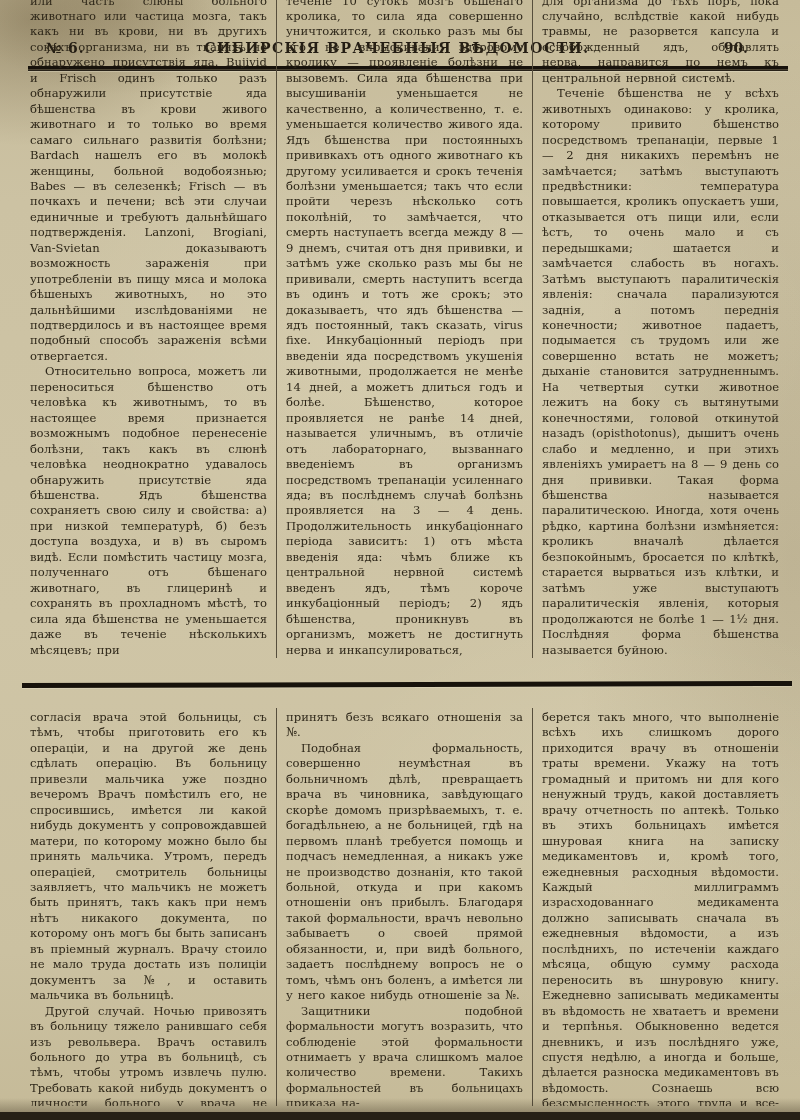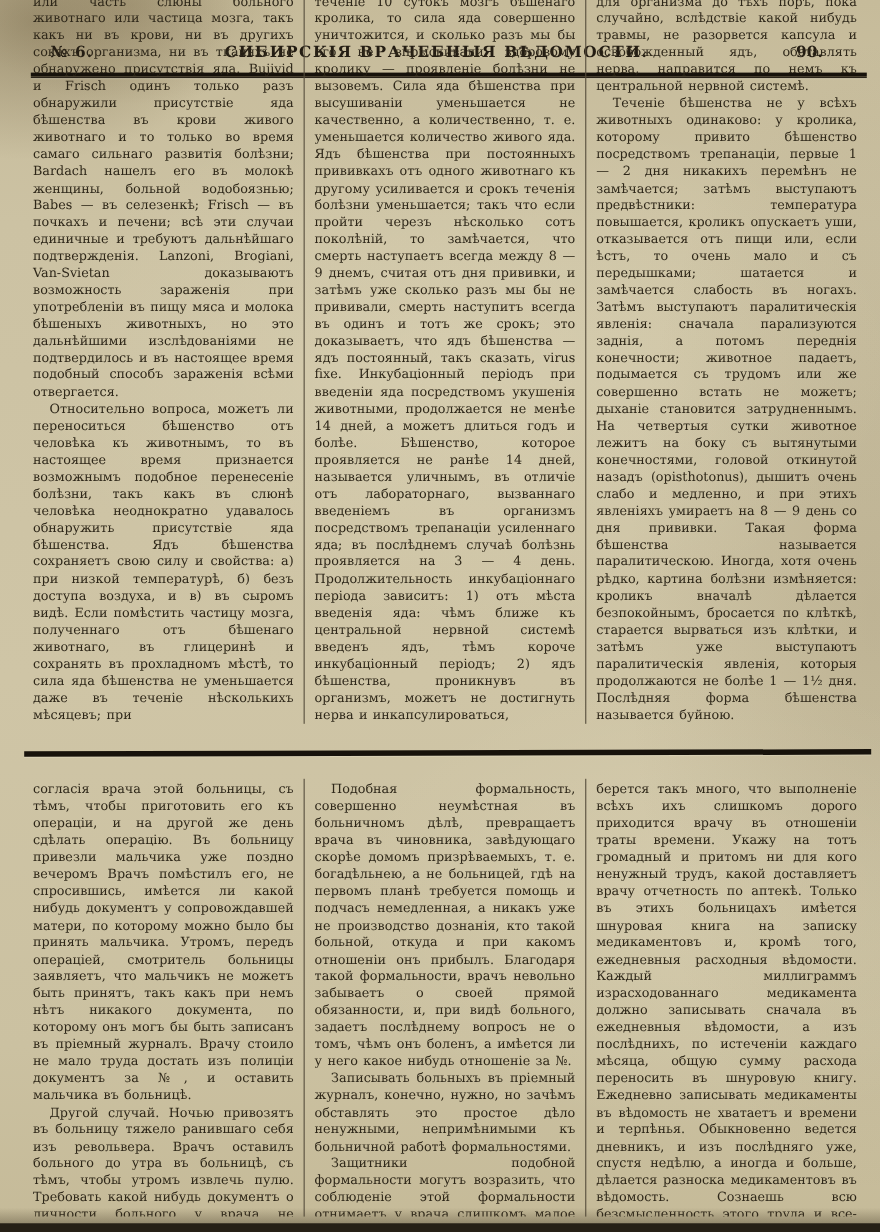--- a/index.html
+++ b/index.html
@@ -89,22 +89,22 @@
 </div>
 
 <div class="section-rule"></div>
 
 <div class="cols cols-bottom">
   <div class="col first">
     <p>согласія врача этой больницы, съ тѣмъ, чтобы приготовить его къ операціи, и на другой же день сдѣлать операцію. Въ больницу привезли мальчика уже поздно вечеромъ Врачъ помѣстилъ его, не спросившись, имѣется ли какой нибудь документъ у сопровождавшей матери, по которому можно было бы принять мальчика. Утромъ, передъ операціей, смотритель больницы заявляетъ, что мальчикъ не можетъ быть принятъ, такъ какъ при немъ нѣтъ никакого документа, по которому онъ могъ бы быть записанъ въ пріемный журналъ. Врачу стоило не мало труда достать изъ полиціи документъ за №, и оставить мальчика въ больницѣ.</p>
     <p class="ind">Другой случай. Ночью привозятъ въ больницу тяжело ранившаго себя изъ револьвера. Врачъ оставилъ больного до утра въ больницѣ, съ тѣмъ, чтобы утромъ извлечь пулю. Требовать какой нибудь документъ о личности больного у врача не явилось даже и мысли. И на этотъ разъ смотрителемъ больницы было заявлено врачу, что имъ допущена оплошность въ томъ отношеніи, что больной</p>
   </div>
   <div class="col mid">
+    <p>принятъ безъ всякаго отношенія за №.</p>
     <p class="ind">Подобная формальность, совершенно неумѣстная въ больничномъ дѣлѣ, превращаетъ врача въ чиновника, завѣдующаго скорѣе домомъ призрѣваемыхъ, т. е. богадѣльнею, а не больницей, гдѣ на первомъ планѣ требуется помощь и подчасъ немедленная, а никакъ уже не производство дознанія, кто такой больной, откуда и при какомъ отношеніи онъ прибылъ. Благодаря такой формальности, врачъ невольно забываетъ о своей прямой обязанности, и, при видѣ больного, задаетъ послѣднему вопросъ не о томъ, чѣмъ онъ боленъ, а имѣется ли у него какое нибудь отношеніе за №.</p>
-    <p class="ind">Записывать больныхъ въ пріемный журналъ, конечно, нужно, но зачѣмъ обставлять это простое дѣло ненужными, непримѣнимыми къ больничной работѣ формальностями.</p>
     <p class="ind">Защитники подобной формальности могутъ возразить, что соблюденіе этой формальности отнимаетъ у врача слишкомъ малое количество времени. Такихъ формальностей въ больницахъ приказа на-</p>
   </div>
   <div class="col">
     <p>берется такъ много, что выполненіе всѣхъ ихъ слишкомъ дорого приходится врачу въ отношеніи траты времени. Укажу на тотъ громадный и притомъ ни для кого ненужный трудъ, какой доставляетъ врачу отчетность по аптекѣ. Только въ этихъ больницахъ имѣется шнуровая книга на записку медикаментовъ и, кромѣ того, ежедневныя расходныя вѣдомости. Каждый миллиграммъ израсходованнаго медикамента должно записывать сначала въ ежедневныя вѣдомости, а изъ послѣднихъ, по истеченіи каждаго мѣсяца, общую сумму расхода переносить въ шнуровую книгу. Ежедневно записывать медикаменты въ вѣдомость не хватаетъ и времени и терпѣнья. Обыкновенно ведется дневникъ, и изъ послѣдняго уже, спустя недѣлю, а иногда и больше, дѣлается разноска медикаментовъ въ вѣдомость. Сознаешь всю безсмысленность этого труда и все-таки исполняешь его, убивая на это иногда по два и болѣе вечера. Провѣрить по вѣдомости наличность медикаментовъ совершенно немыслимо, да едва-ли кому-нибудь изъ</p>
   </div>
 </div>
 
 <div class="scan-shadow-bottom"></div>
 <div class="scan-band-bottom"></div>
 

